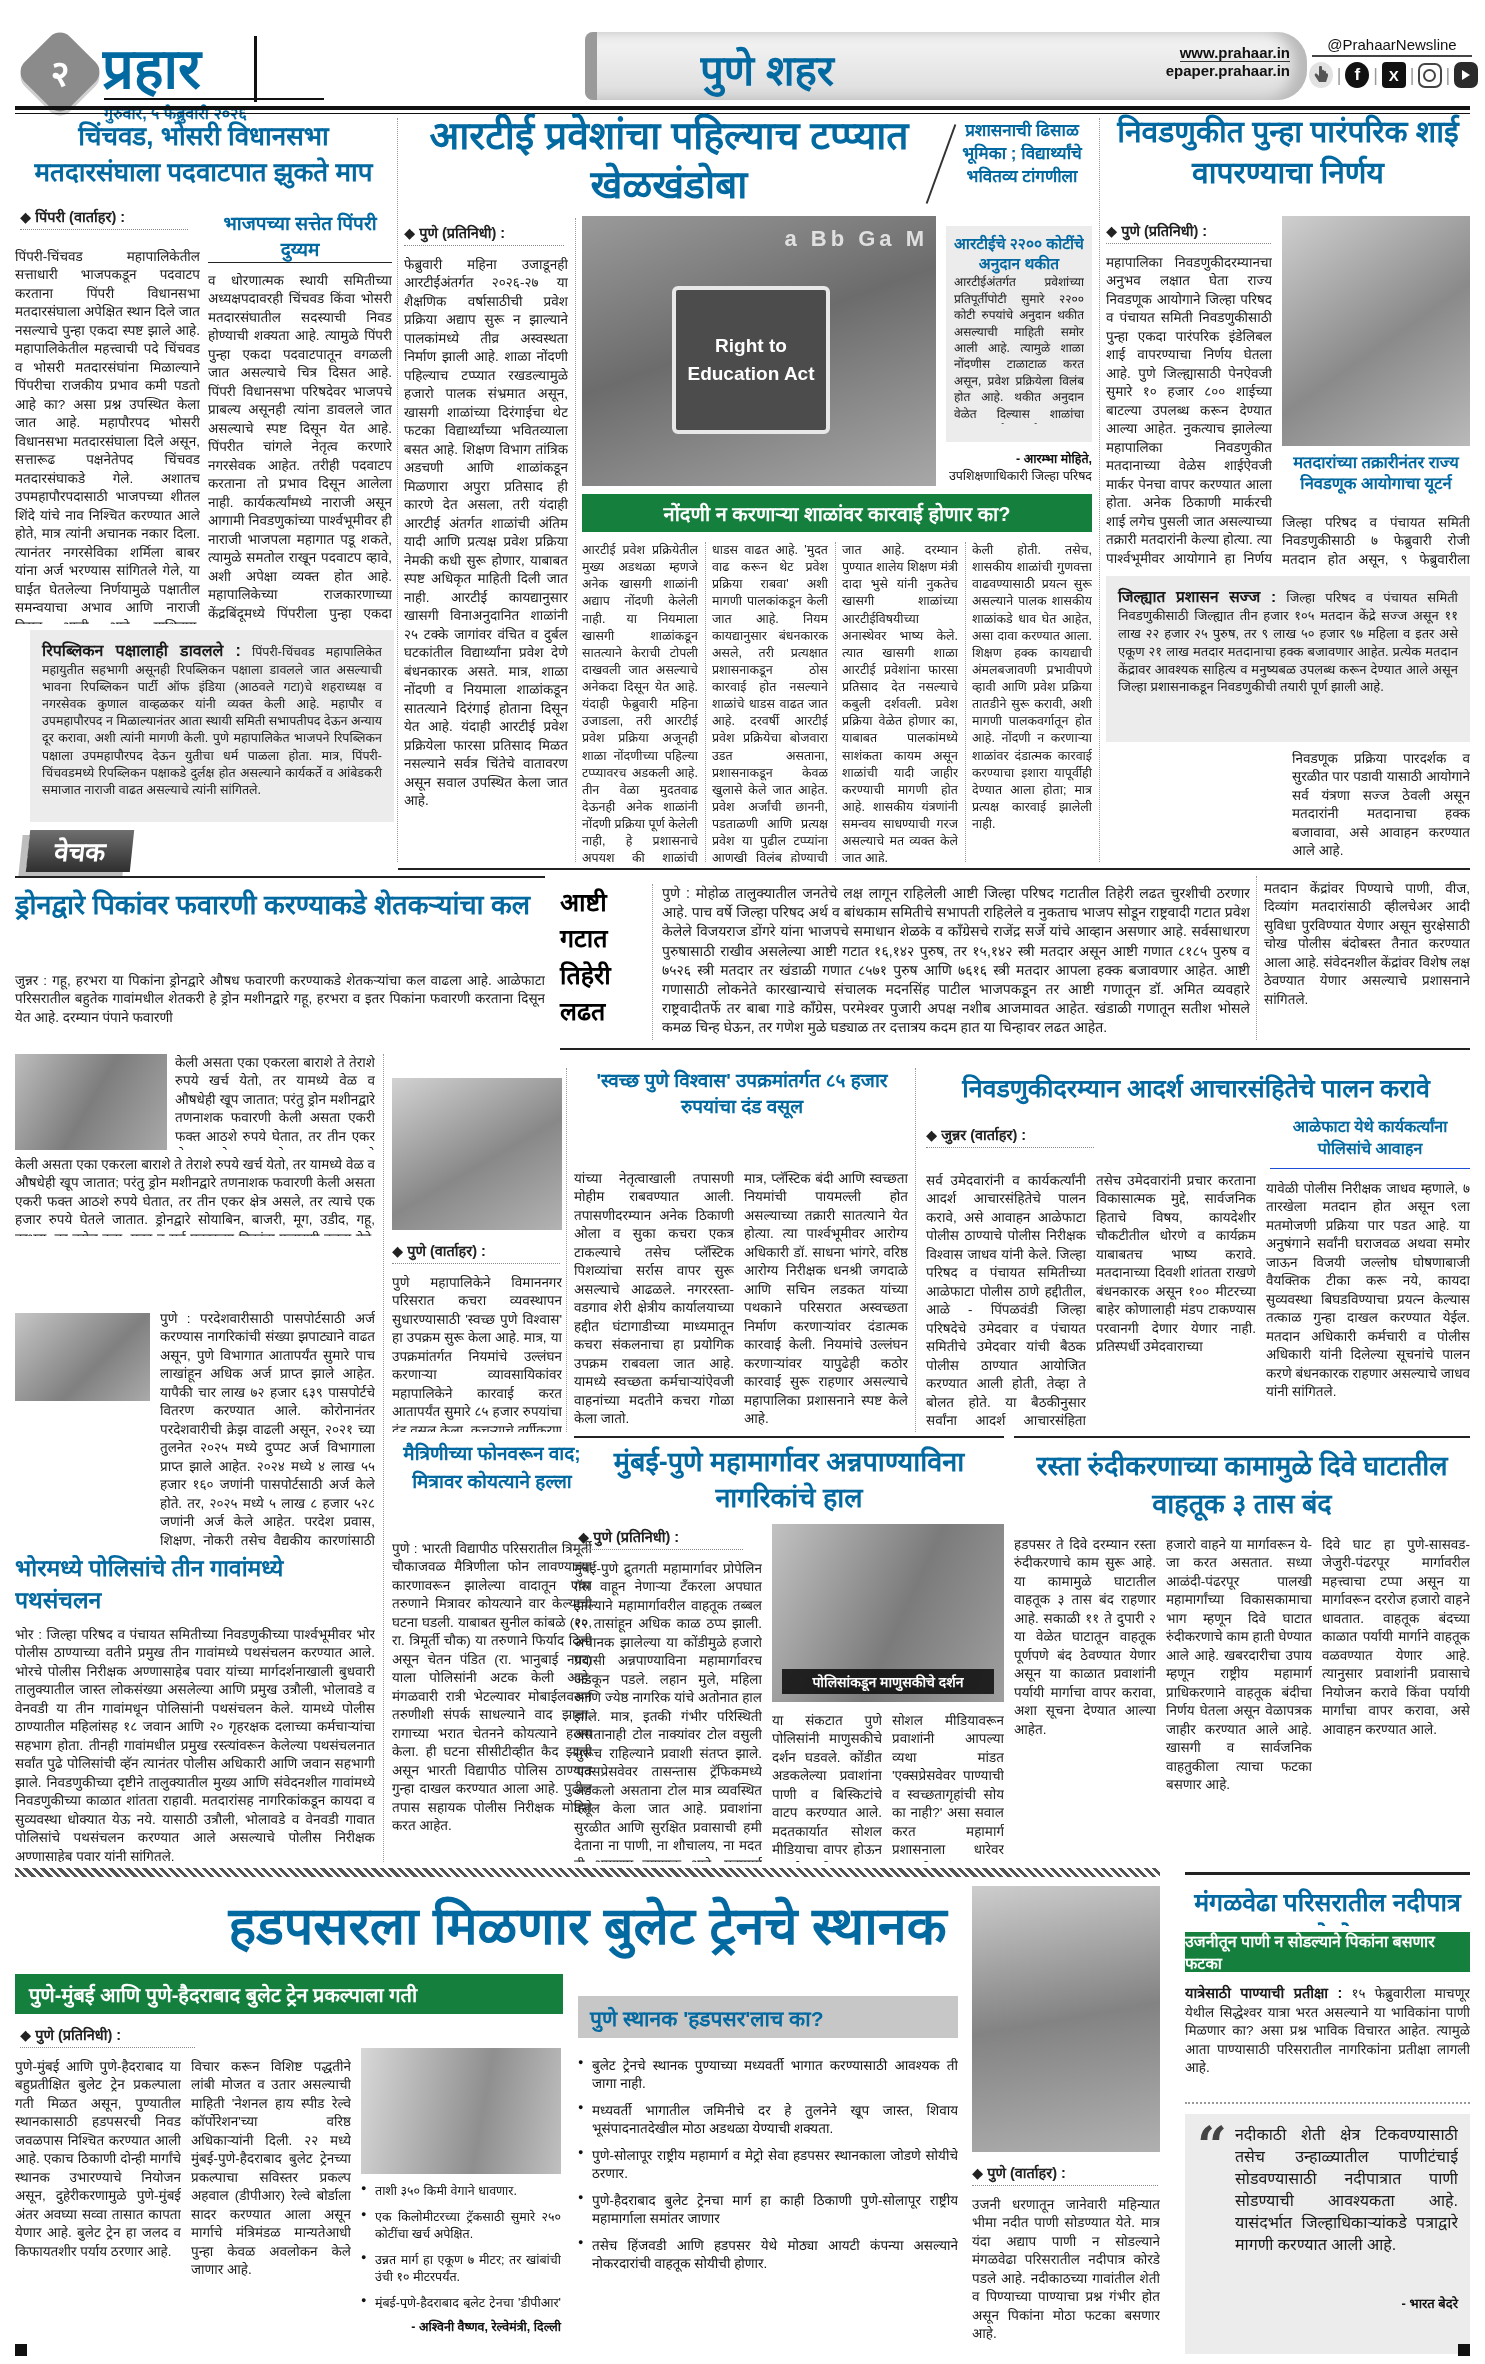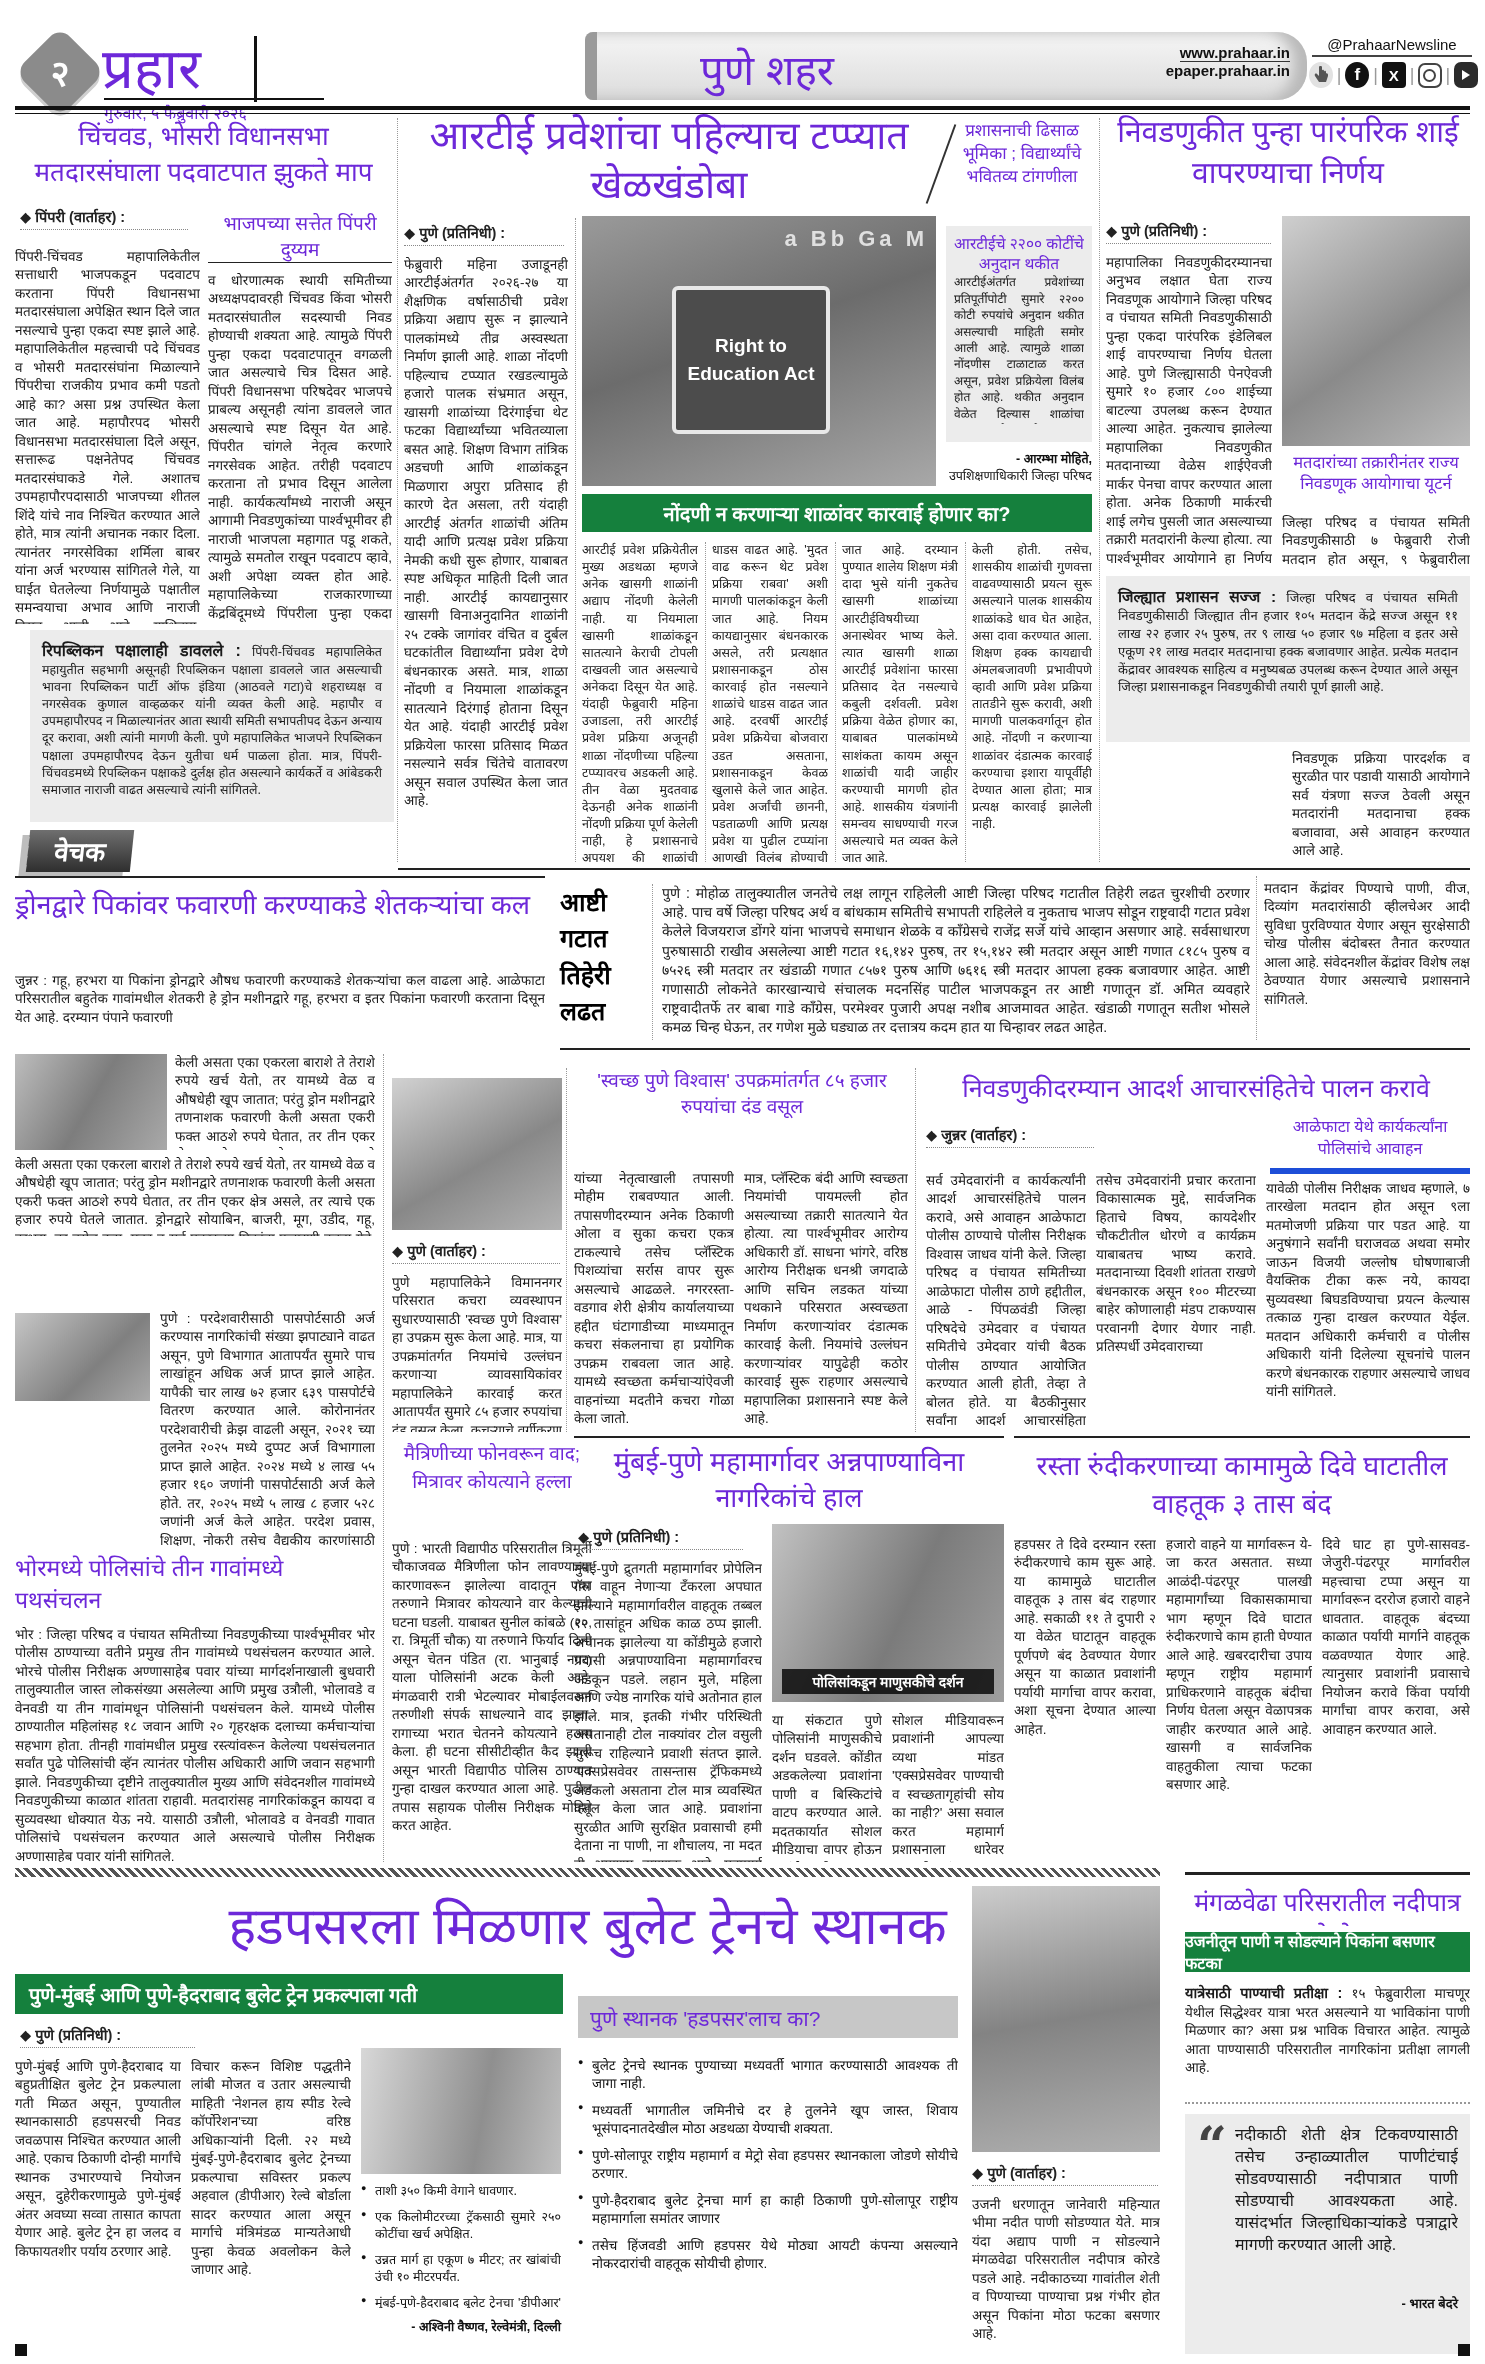--- a/index.html
+++ b/index.html
@@ -1,21 +1,21 @@
 <!DOCTYPE html>
 <html><head>
 <meta charset="utf-8">
 <style>
   html,body{margin:0;padding:0;background:#fff;}
   #page{position:relative;width:1485px;height:2364px;background:#fff;overflow:hidden;
         font-family:"Liberation Sans","DejaVu Sans",sans-serif;color:#111;}
   .abs{position:absolute;}
   .txt{font-size:13.5px;line-height:1.37;text-align:justify;overflow:hidden;color:#1a1a1a;}
   .small{font-size:12.5px;}
-  .hl{font-weight:normal;color:#6d28d9;overflow:hidden;}
+  .hl{font-weight:bold;color:#0369a1;overflow:hidden;}
   .center{text-align:center;}
   .byline{font-weight:bold;font-size:14.5px;border-bottom:1px dotted #888;padding-bottom:3px;color:#222;}
   .ph{background:linear-gradient(135deg,#c9c9c9 0%,#8e8e8e 35%,#b5b5b5 60%,#6f6f6f 100%);overflow:hidden;}
   .vdot{border-left:1px dotted #999;width:0;}
   .blackbar{background:#15803d;color:#fff;font-weight:bold;display:flex;align-items:center;justify-content:center;overflow:hidden;}
   .graybox{background:#ececec;padding:10px 12px;box-sizing:border-box;overflow:hidden;}
   .rule{background:#222;}
   .dhr{border-top:2px dotted #999;}
   ul.blt{list-style:none;margin:0;padding:0;}
   ul.blt li{position:relative;padding-left:14px;margin-bottom:9px;text-align:justify;}
@@ -165,21 +165,21 @@
   <div class="abs byline" style="left:392px;top:1240px;width:168px;">◆ पुणे (वार्ताहर) :</div>
   <div class="abs txt" style="left:392px;top:1274px;width:170px;height:158px;">पुणे महापालिकेने विमाननगर परिसरात कचरा व्यवस्थापन सुधारण्यासाठी 'स्वच्छ पुणे विश्वास' हा उपक्रम सुरू केला आहे. मात्र, या उपक्रमांतर्गत नियमांचे उल्लंघन करणाऱ्या व्यावसायिकांवर महापालिकेने कारवाई करत आतापर्यंत सुमारे ८५ हजार रुपयांचा दंड वसूल केला. कचऱ्याचे वर्गीकरण न करणे, बंदी असलेल्या सिंगल यूज प्लॅस्टिक पिशव्यांचा वापर आणि</div>
   <div class="abs vdot" style="left:566px;top:1068px;height:364px;"></div>
   <div class="abs hl center" style="left:574px;top:1068px;width:336px;height:94px;font-size:19px;line-height:1.35;">'स्वच्छ पुणे विश्वास' उपक्रमांतर्गत ८५ हजार रुपयांचा दंड वसूल</div>
   <div class="abs txt" style="left:574px;top:1170px;width:160px;height:262px;">यांच्या नेतृत्वाखाली तपासणी मोहीम राबवण्यात आली. तपासणीदरम्यान अनेक ठिकाणी ओला व सुका कचरा एकत्र टाकल्याचे तसेच प्लॅस्टिक पिशव्यांचा सर्रास वापर सुरू असल्याचे आढळले. नगररस्ता-वडगाव शेरी क्षेत्रीय कार्यालयाच्या हद्दीत घंटागाडीच्या माध्यमातून कचरा संकलनाचा हा प्रयोगिक उपक्रम राबवला जात आहे. यामध्ये स्वच्छता कर्मचाऱ्यांऐवजी वाहनांच्या मदतीने कचरा गोळा केला जातो.</div>
   <div class="abs txt" style="left:744px;top:1170px;width:164px;height:262px;">मात्र, प्लॅस्टिक बंदी आणि स्वच्छता नियमांची पायमल्ली होत असल्याच्या तक्रारी सातत्याने येत होत्या. त्या पार्श्वभूमीवर आरोग्य अधिकारी डॉ. साधना भांगरे, वरिष्ठ आरोग्य निरीक्षक धनश्री जगदाळे आणि सचिन लडकत यांच्या पथकाने परिसरात अस्वच्छता निर्माण करणाऱ्यांवर दंडात्मक कारवाई केली. नियमांचे उल्लंघन करणाऱ्यांवर यापुढेही कठोर कारवाई सुरू राहणार असल्याचे महापालिका प्रशासनाने स्पष्ट केले आहे.</div>
 
   <div class="abs vdot" style="left:915px;top:1068px;height:364px;"></div>
   <div class="abs hl center" style="left:922px;top:1070px;width:548px;height:40px;font-size:25px;">निवडणुकीदरम्यान आदर्श आचारसंहितेचे पालन करावे</div>
   <div class="abs byline" style="left:926px;top:1124px;width:168px;">◆ जुन्नर (वार्ताहर) :</div>
-  <div class="abs hl center" style="left:1270px;top:1116px;width:200px;height:52px;font-size:16px;line-height:1.35;border-bottom:6px solid #1d4ed8;">आळेफाटा येथे कार्यकर्त्यांना पोलिसांचे आवाहन</div>
+  <div class="abs hl center" style="left:1270px;top:1116px;width:200px;height:52px;font-size:16px;line-height:1.35;border-bottom:1px solid #1d4ed8;">आळेफाटा येथे कार्यकर्त्यांना पोलिसांचे आवाहन</div>
   <div class="abs txt" style="left:926px;top:1172px;width:160px;height:260px;">सर्व उमेदवारांनी व कार्यकर्त्यांनी आदर्श आचारसंहितेचे पालन करावे, असे आवाहन आळेफाटा पोलीस ठाण्याचे पोलीस निरीक्षक विश्वास जाधव यांनी केले. जिल्हा परिषद व पंचायत समितीच्या आळेफाटा पोलीस ठाणे हद्दीतील, आळे - पिंपळवंडी जिल्हा परिषदेचे उमेदवार व पंचायत समितीचे उमेदवार यांची बैठक पोलीस ठाण्यात आयोजित करण्यात आली होती, तेव्हा ते बोलत होते. या बैठकीनुसार सर्वांना आदर्श आचारसंहिता पालन करणे बंधनकारक आहे.</div>
   <div class="abs txt" style="left:1096px;top:1172px;width:160px;height:260px;">तसेच उमेदवारांनी प्रचार करताना विकासात्मक मुद्दे, सार्वजनिक हिताचे विषय, कायदेशीर चौकटीतील धोरणे व कार्यक्रम याबाबतच भाष्य करावे. मतदानाच्या दिवशी शांतता राखणे बंधनकारक असून १०० मीटरच्या बाहेर कोणालाही मंडप टाकण्यास परवानगी देणार येणार नाही. प्रतिस्पर्धी उमेदवाराच्या</div>
   <div class="abs txt" style="left:1266px;top:1180px;width:204px;height:252px;">यावेळी पोलीस निरीक्षक जाधव म्हणाले, ७ तारखेला मतदान होत असून ९ला मतमोजणी प्रक्रिया पार पडत आहे. या अनुषंगाने सर्वांनी घराजवळ अथवा समोर जाऊन विजयी जल्लोष घोषणाबाजी वैयक्तिक टीका करू नये, कायदा सुव्यवस्था बिघडविण्याचा प्रयत्न केल्यास तत्काळ गुन्हा दाखल करण्यात येईल. मतदान अधिकारी कर्मचारी व पोलीस अधिकारी यांनी दिलेल्या सूचनांचे पालन करणे बंधनकारक राहणार असल्याचे जाधव यांनी सांगितले.</div>
 
   <div class="abs rule" style="left:574px;top:1436px;width:430px;height:1.5px;"></div>
   <div class="abs hl center" style="left:574px;top:1444px;width:430px;height:74px;font-size:27px;line-height:1.35;">मुंबई-पुणे महामार्गावर अन्नपाण्याविना नागरिकांचे हाल</div>
   <div class="abs byline" style="left:578px;top:1526px;width:165px;">◆ पुणे (प्रतिनिधी) :</div>
   <div class="abs ph" style="left:772px;top:1524px;width:232px;height:178px;background:linear-gradient(115deg,#c2c2c2,#7b7b7b 55%,#9f9f9f);">
     <div style="position:absolute;left:10px;right:10px;bottom:8px;background:rgba(10,10,10,.85);color:#fff;font-weight:bold;font-size:14px;text-align:center;padding:3px 0;">पोलिसांकडून माणुसकीचे दर्शन</div>
   </div>

